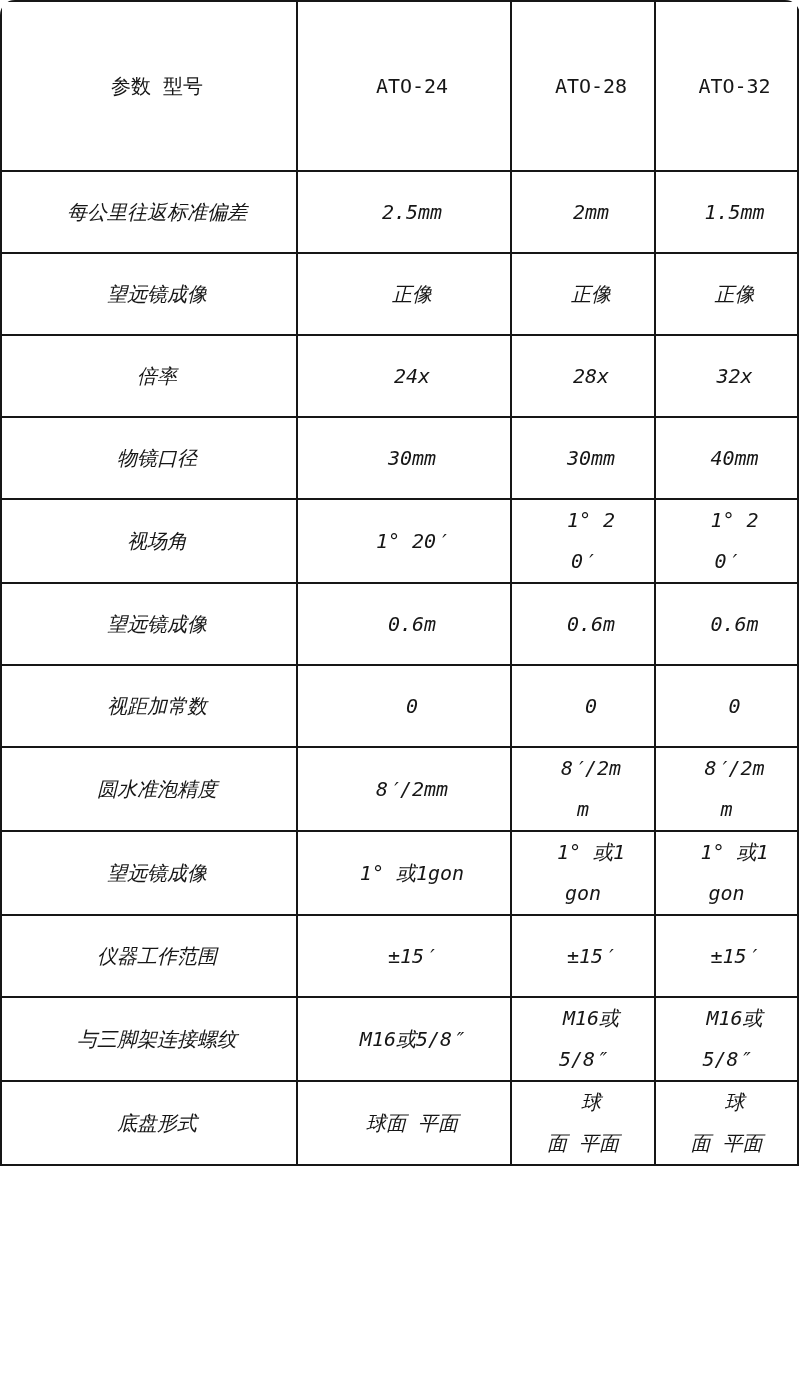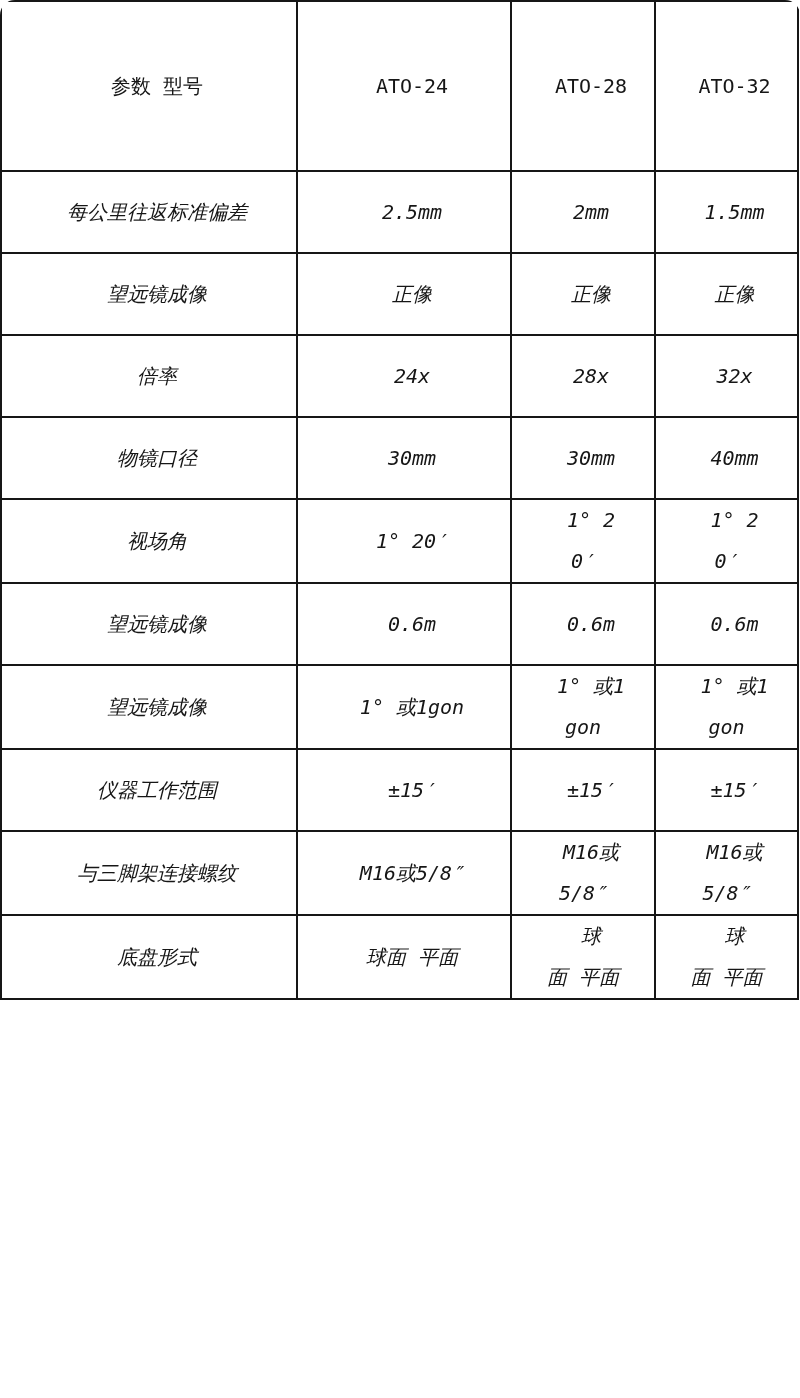--- a/index.html
+++ b/index.html
@@ -98,21 +98,35 @@
       </tr>
 
       <tr class="body-row">
         <td>望远镜成像</td>
         <td>0.6m</td>
         <td>0.6m</td>
         <td>0.6m</td>
       </tr>
 
 
+      <tr class="body-row">
+        <td>视距加常数</td>
+        <td>0</td>
+        <td>0</td>
+        <td>0</td>
+      </tr>
 
+      <tr class="body-row">
+        <td>圆水准泡精度</td>
+        <td>8′/2mm</td>
+        <td>8′/2m
+m</td>
+        <td>8′/2m
+m</td>
+      </tr>
 
       <tr class="body-row">
         <td>望远镜成像</td>
         <td>1° 或1gon</td>
         <td>1° 或1
 gon</td>
         <td>1° 或1
 gon</td>
       </tr>
 

